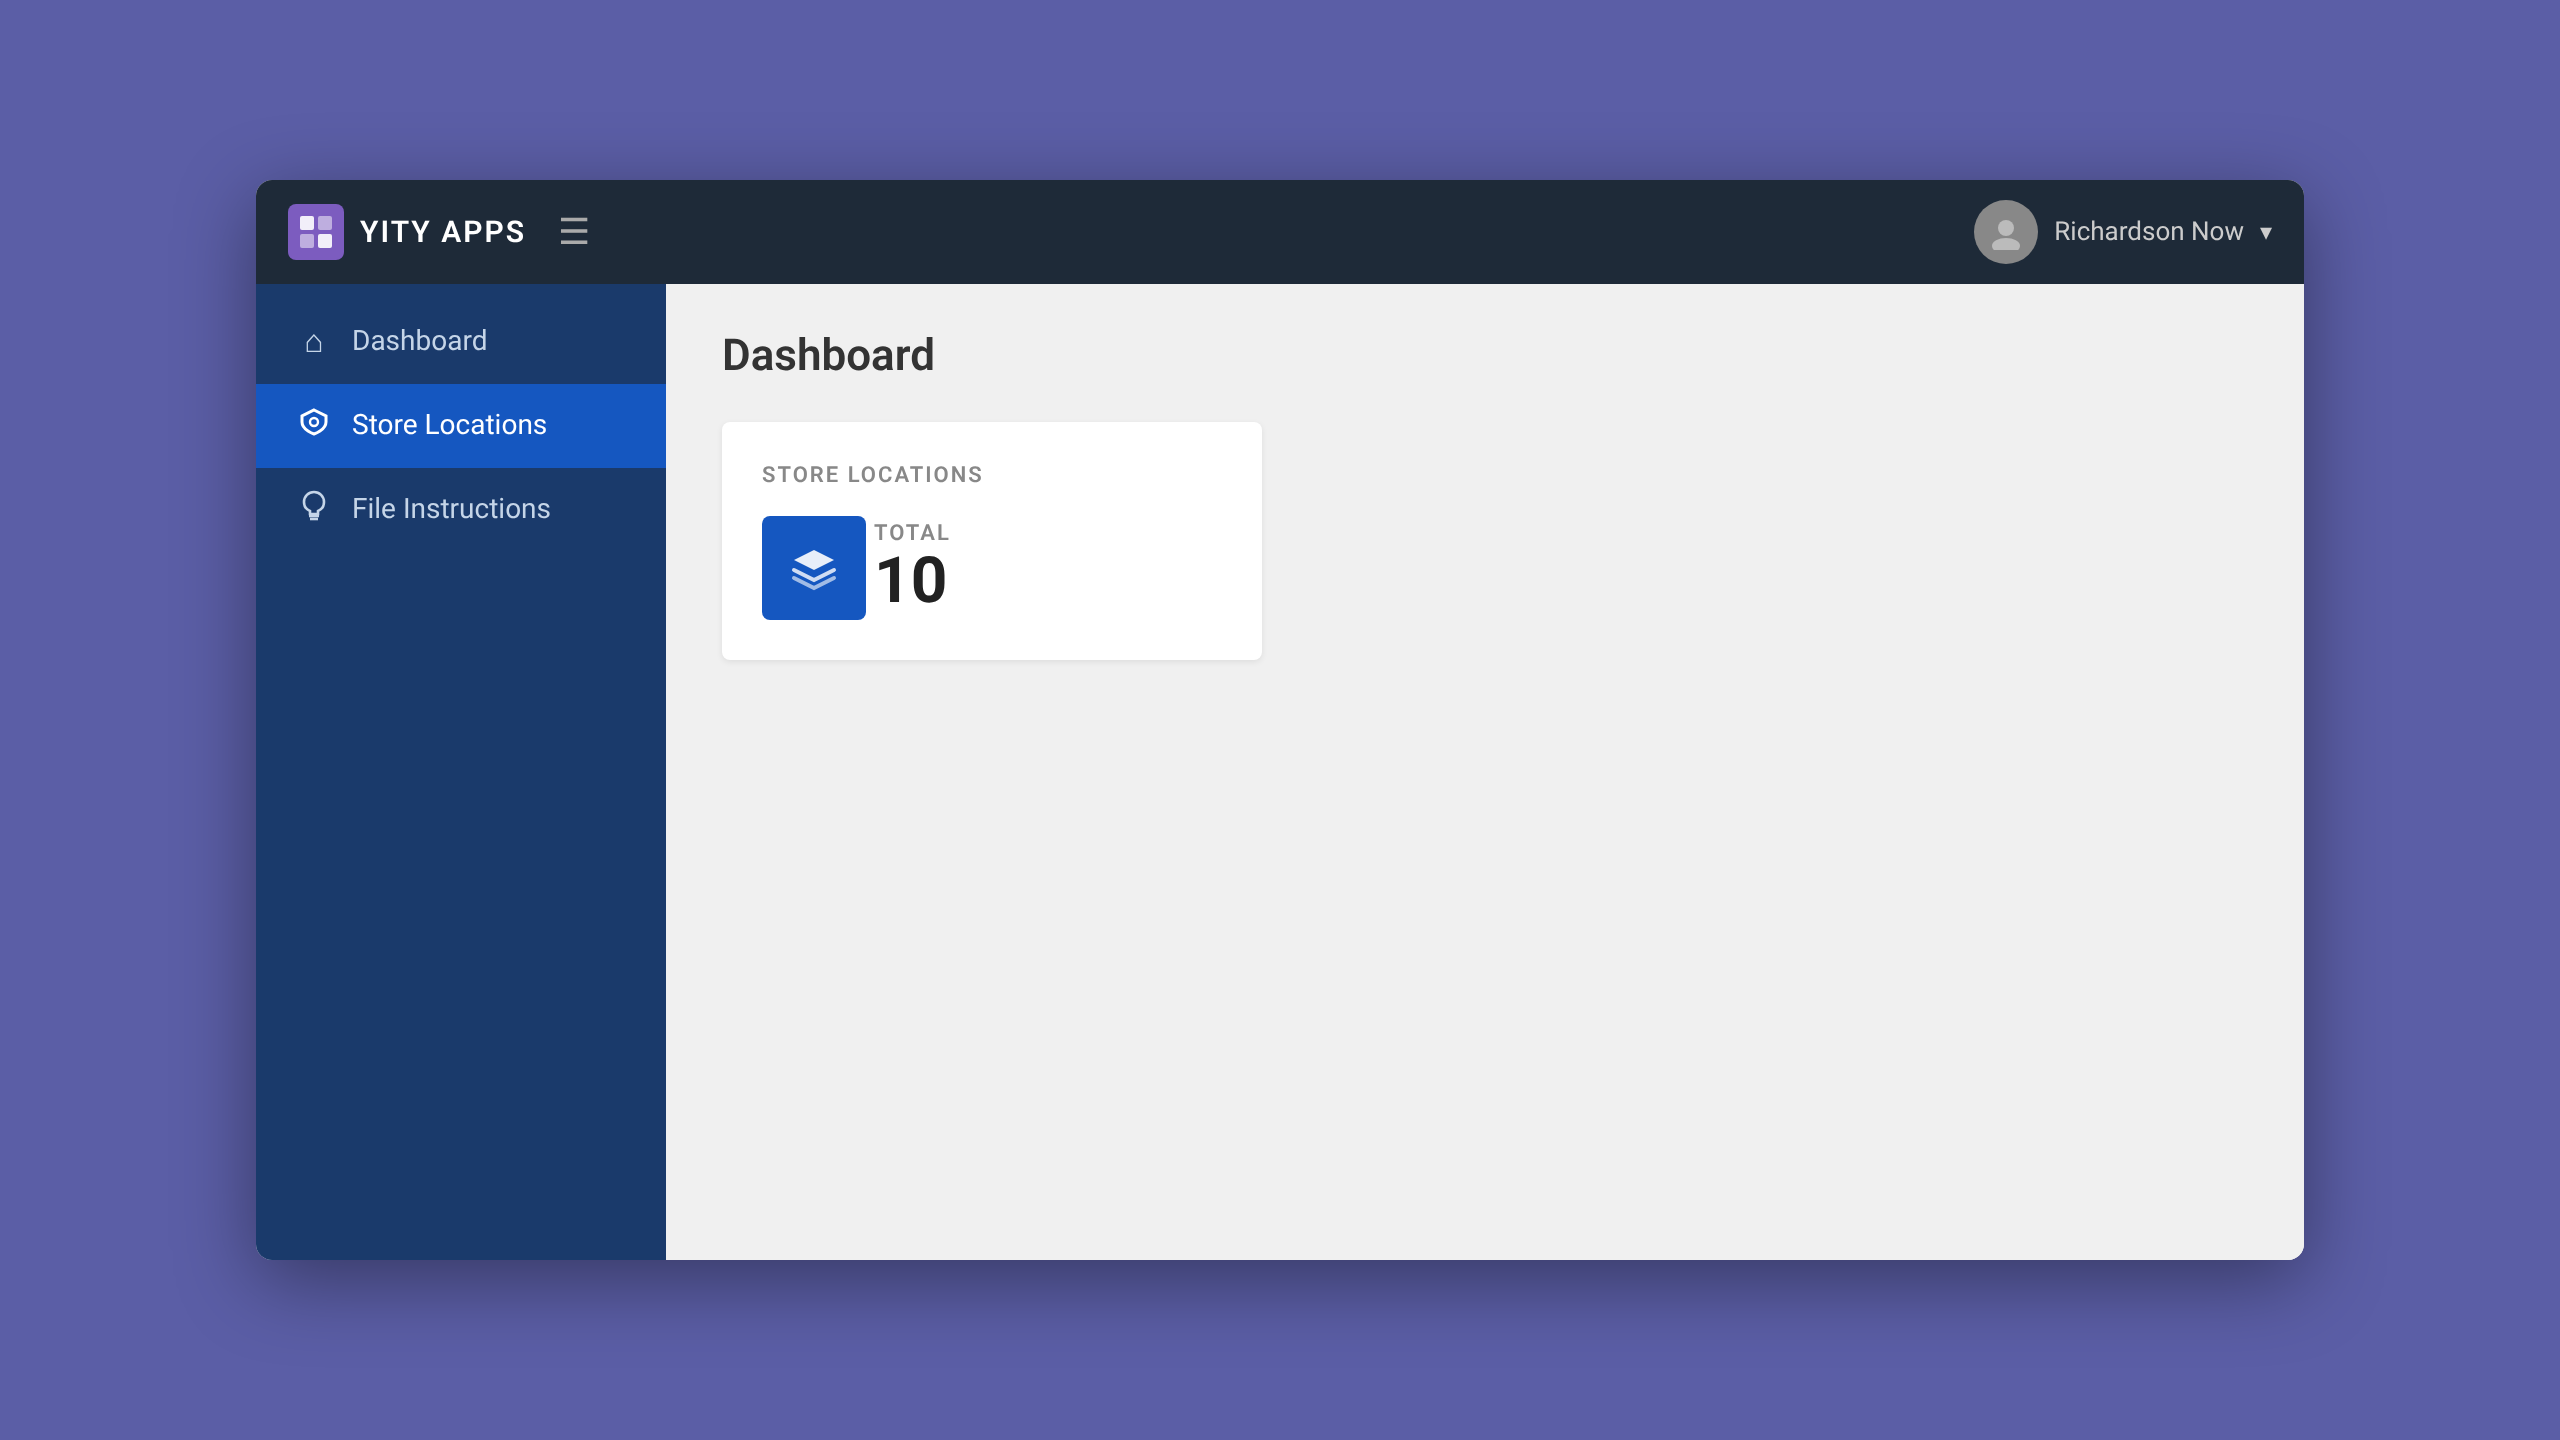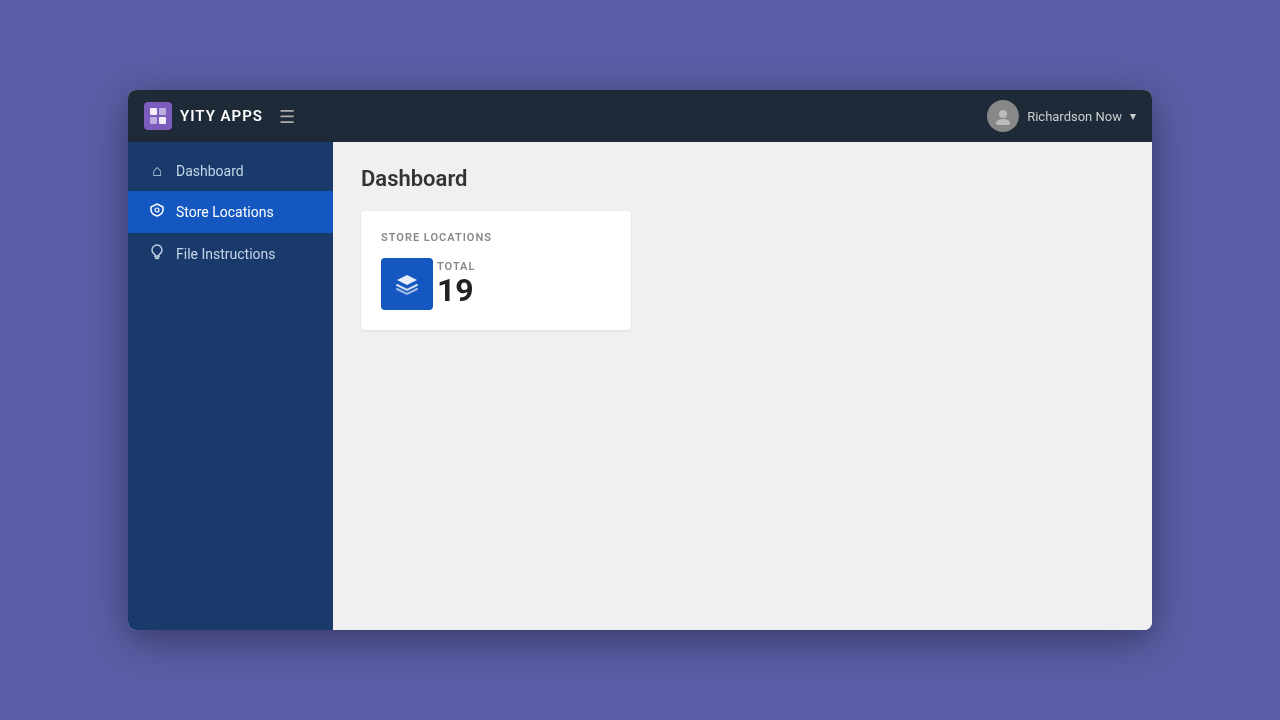--- a/index.html
+++ b/index.html
@@ -261,19 +261,19 @@
           <div class="card-icon">
 
             <svg width="28" height="28" viewBox="0 0 28 28" fill="none">
               <path d="M14 5L4 10l10 5 10-5-10-5z" fill="white" opacity="0.9"></path>
               <path d="M4 15l10 5 10-5" stroke="white" stroke-width="2" stroke-linecap="round" fill="none" opacity="0.8"></path>
               <path d="M4 19l10 5 10-5" stroke="white" stroke-width="2" stroke-linecap="round" fill="none" opacity="0.6"></path>
             </svg>
           </div>
           <div class="card-stats">
             <span class="card-stat-label">TOTAL</span>
-            <span class="card-stat-value">19</span>
+            <span class="card-stat-value">10</span>
           </div>
         </div>
       </div>
     </div>
   </div>
 </div>
 
 </body></html>

